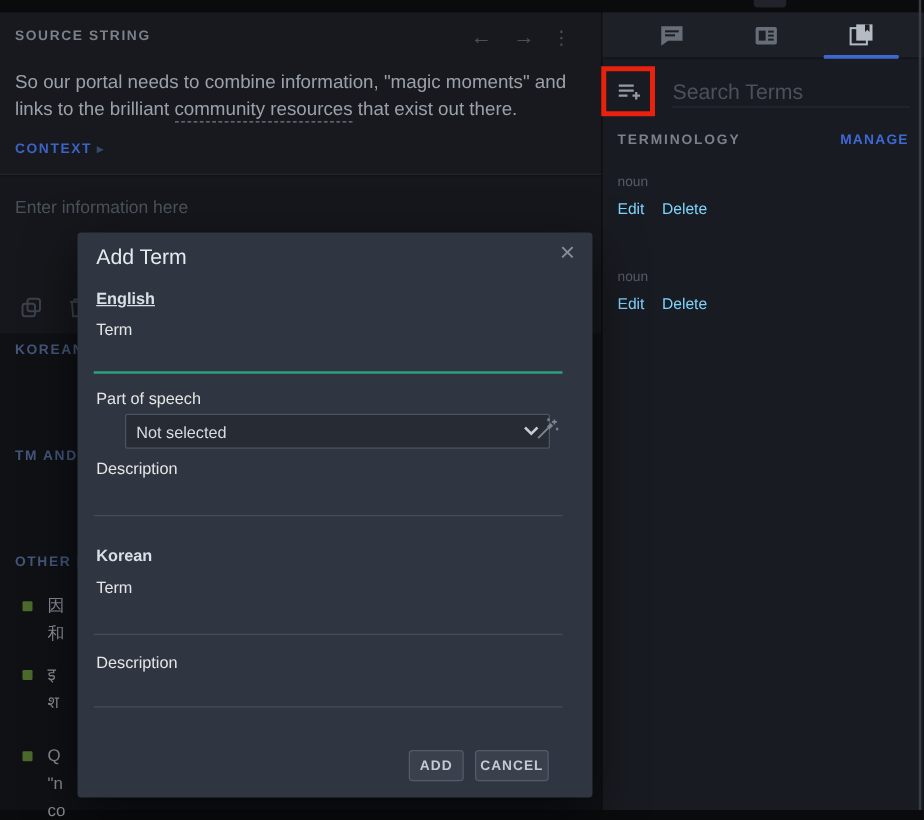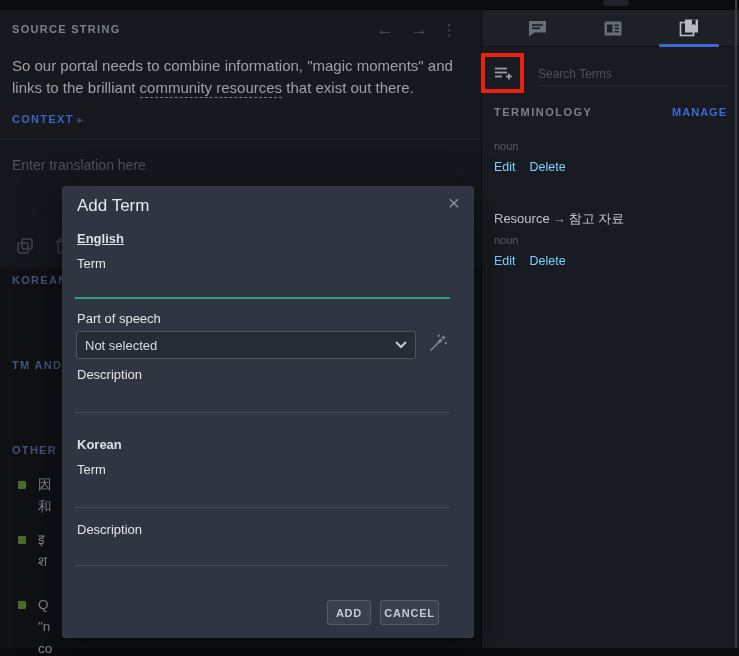--- a/index.html
+++ b/index.html
@@ -62,21 +62,21 @@
   .tab-underline { position:absolute; bottom:-1px; left:50%; transform:translateX(-50%);
     width:60px; height:3px; background:#3c68d0; border-radius:1px; }
 
   .add-term-btn { position:absolute; left:8px; top:50px; width:28px; height:26px;
     display:flex; align-items:center; justify-content:center; color:#959ba4; cursor:pointer; }
   .red-box { position:absolute; left:-1px; top:43px; width:43px; height:40px;
     border:4px solid #e8220e; z-index:5; pointer-events:none; }
 
   .search-input { position:absolute; left:56px; top:52px; width:190px; height:24px;
     background:transparent; border:none; outline:none; border-bottom:1px solid #262a31;
-    font-size:12px; color:#c2c7cf; font-family:"Liberation Sans", sans-serif; }
+    font-size:17px; color:#c2c7cf; font-family:"Liberation Sans", sans-serif; }
   .search-input::placeholder { color:#4b515b; }
 
   .term-head-row { position:absolute; left:12px; top:96px; width:233px;
     display:flex; justify-content:space-between; align-items:center; }
   .term-head { font-size:11px; font-weight:bold; letter-spacing:1.5px; color:#7b818b; }
   .manage-link { font-size:11px; font-weight:bold; letter-spacing:1px; color:#3e69d2; cursor:pointer; }
 
   .term-entry { position:absolute; left:12px; width:233px; }
   .entry-1 { top:124px; }
   .entry-2 { top:200px; }
@@ -134,21 +134,21 @@
         </div>
       <div class="nav-btn kebab">
           <span>⋮</span>
         </div>
     </div>
     <div class="source-text"><span>So our portal needs to combine information, "magic moments" and links to the brilliant </span><span class="term-hl">community resources</span><span> that exist out there.</span></div>
     <div class="context-link"><span>CONTEXT</span><span class="context-arrow">▸</span></div>
   </div>
 
   <div class="translation-area">
-    <div class="trans-placeholder">Enter translation here</div>
+    <div class="trans-placeholder">Enter information here</div>
     <div class="trans-icons">
       <div class="ticon">
         <svg width="20" height="20" viewBox="0 0 20 20" fill="none" stroke="currentColor" stroke-width="1.6">
           <rect x="7" y="3" width="10" height="10" rx="2"></rect>
           <rect x="3" y="7" width="10" height="10" rx="2"></rect>
         </svg>
       </div>
       <div class="ticon">
         <svg width="20" height="20" viewBox="0 0 20 20" fill="none" stroke="currentColor" stroke-width="1.6">
           <path d="M4 5.5h12"></path>
@@ -238,41 +238,40 @@
 
   <div class="term-entry entry-1">
     <div class="term-pos">noun</div>
     <div class="term-links">
       <span>Edit</span>
       <span>Delete</span>
     </div>
   </div>
 
   <div class="term-entry entry-2">
-    <div class="term-line"><span>Resource</span><span class="term-arrow">→</span><span>참고 자료</span></div>
     <div class="term-pos">noun</div>
     <div class="term-links">
       <span>Edit</span>
       <span>Delete</span>
     </div>
   </div>
 </div>
 
 <div class="scrollbar-line"></div>
 
 <div class="modal">
   <div class="m-title">Add Term</div>
   <div class="m-close"><span>×</span></div>
 
   <div class="m-heading" style="top:45px;text-decoration:underline;">English</div>
   <div class="m-label" style="top:70px;">Term</div>
   <input class="m-input teal" style="top: 87px;">
 
   <div class="m-label" style="top:125px;">Part of speech</div>
-  <div class="m-select" style="top:145px;">
+  <div class="m-select" style="top:145px;margin-left:24px;">
     <span class="m-select-text">Not selected</span>
     <svg width="12" height="8" viewBox="0 0 12 8" fill="none" stroke="#c7ccd3" stroke-width="2">
       <path d="M1 1l5 5 5-5"></path>
     </svg>
   </div>
   <div class="m-wand">
     <svg width="20" height="20" viewBox="0 0 20 20" fill="none" stroke="currentColor" stroke-width="1.6">
       <path d="M3.5 16.5l8-8"></path>
       <path d="M11.5 8.5l3-3" stroke-width="3"></path>
       <path d="M16.5 1.5v4M14.5 3.5h4" stroke-width="1.3"></path>

